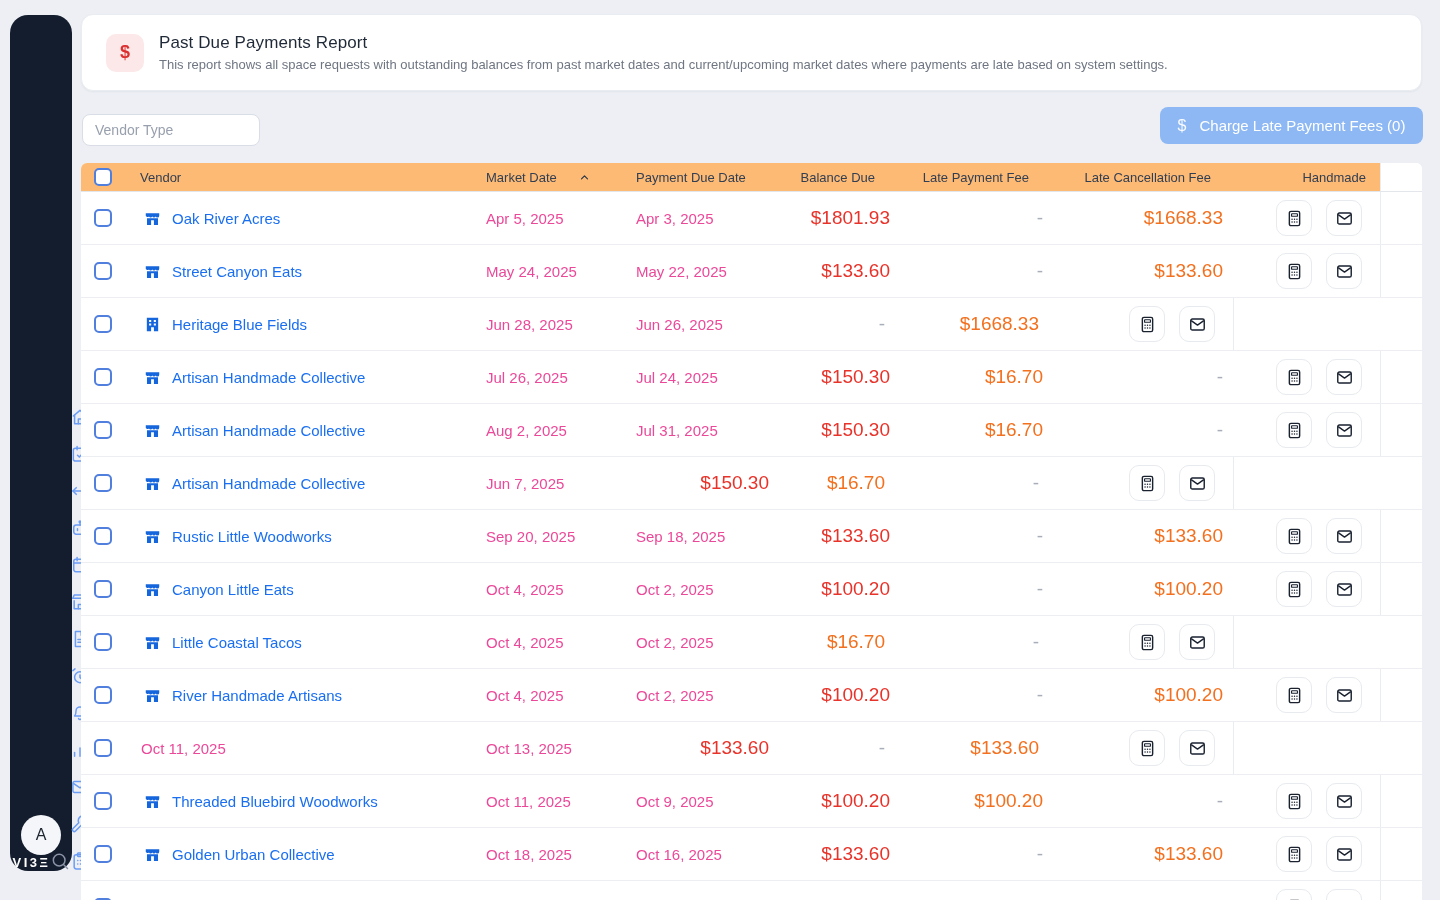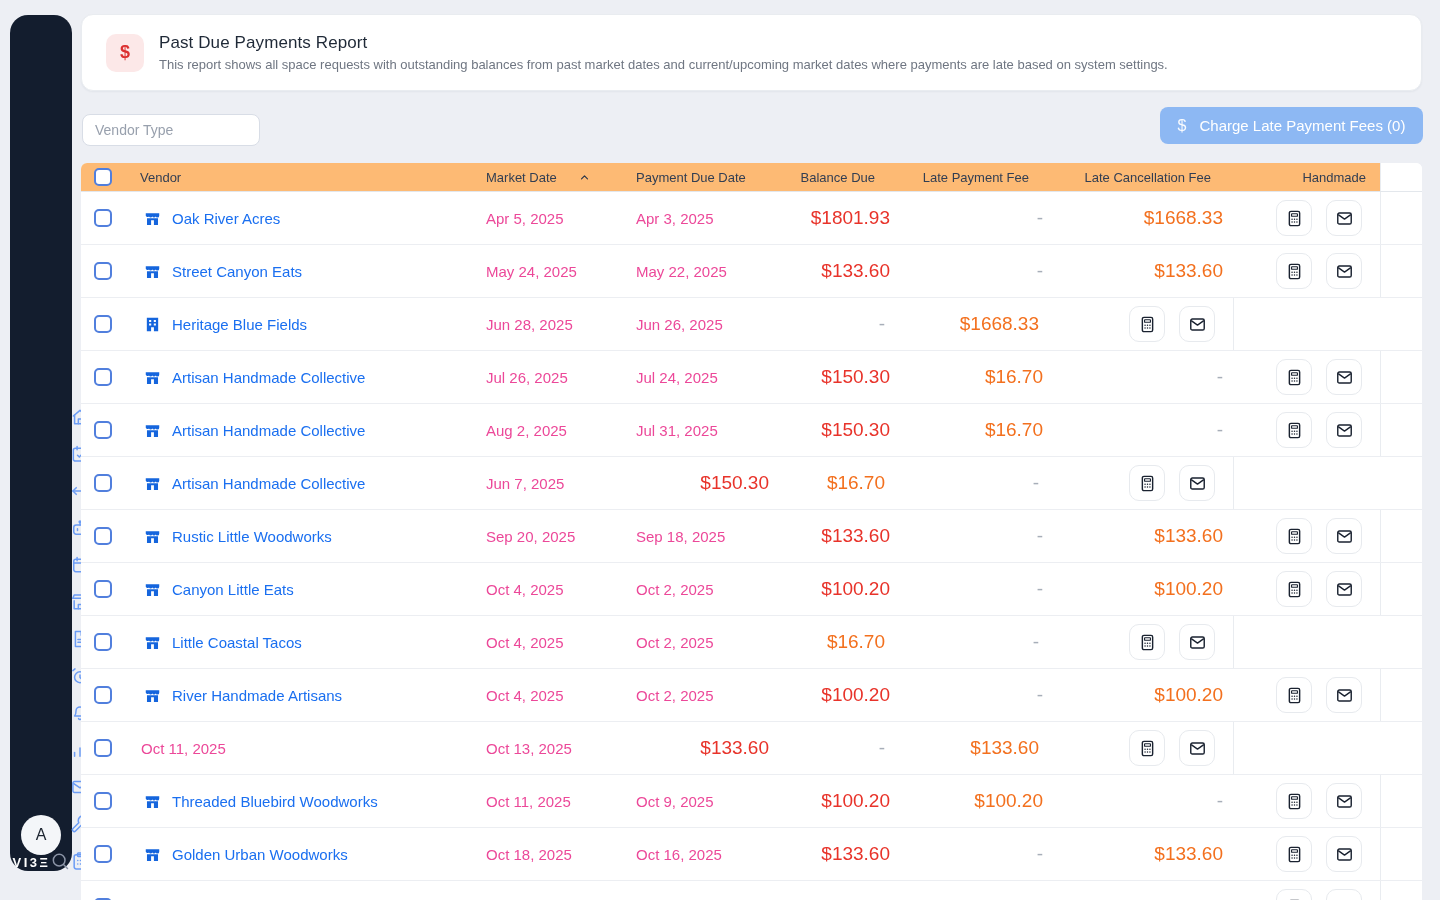--- a/index.html
+++ b/index.html
@@ -709,21 +709,21 @@
     <div class="td c1">
           <span class="checkbox"></span>
         </div>
     <div class="td c2">
       <span class="v-icon">
             <svg viewBox="0 0 24 24" fill="currentColor" stroke="none">
               <path d="M2.5 4.5h19V8a2.6 2.6 0 0 1-2.6 2.6c-1.1 0-2-.66-2.4-1.6a2.6 2.6 0 0 1-4.75 0 2.6 2.6 0 0 1-4.75 0A2.6 2.6 0 0 1 2.5 8z"></path>
               <path fill-rule="evenodd" d="M4.2 11.6h15.6V21H4.2zM10 14.5h4V21h-4z"></path>
             </svg>
           </span>
-      <a class="v-link">Golden Urban Woodworks</a>
+      <a class="v-link">Golden Urban Collective</a>
     </div>
     <div class="td c3">Oct 18, 2025</div>
     <div class="td c4">Oct 16, 2025</div>
     <div class="td c5 amt red">$133.60</div>
     <div class="td c6 amt dash">-</div>
     <div class="td c7 amt orange">$133.60</div>
     <div class="td c8">
       <button class="act-btn">
             <svg viewBox="0 0 24 24" fill="none" stroke="currentColor" stroke-width="1.8" stroke-linecap="round" stroke-linejoin="round">
               <rect x="5.5" y="3" width="13" height="18" rx="2"></rect>

